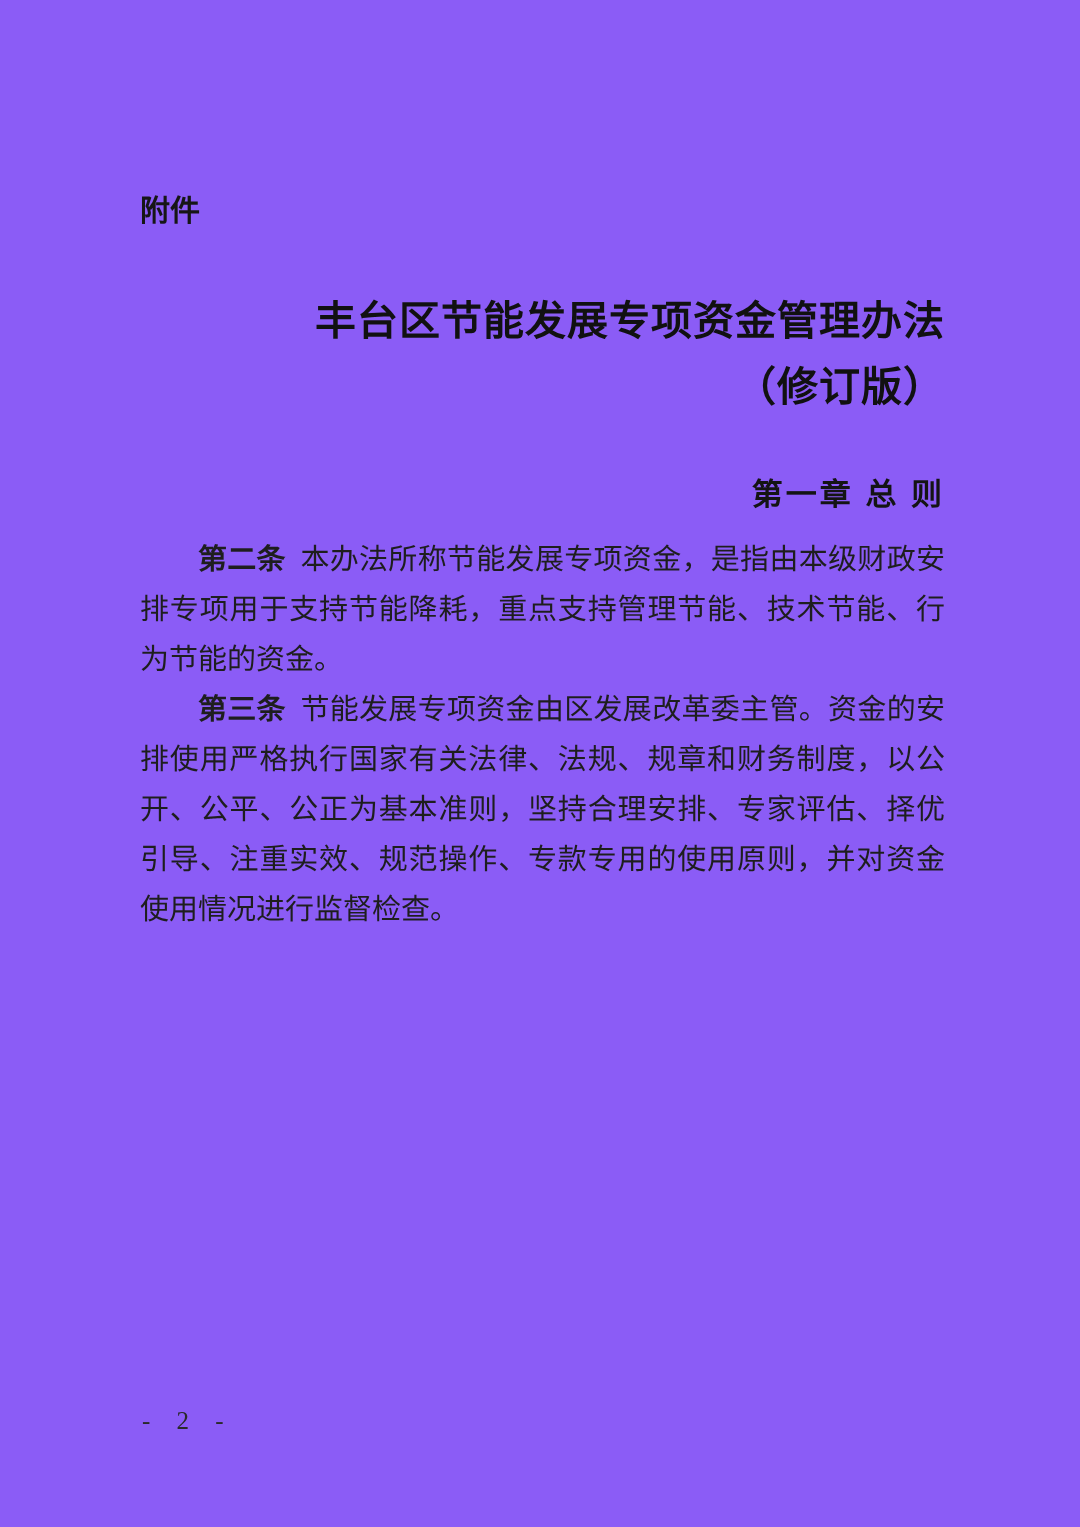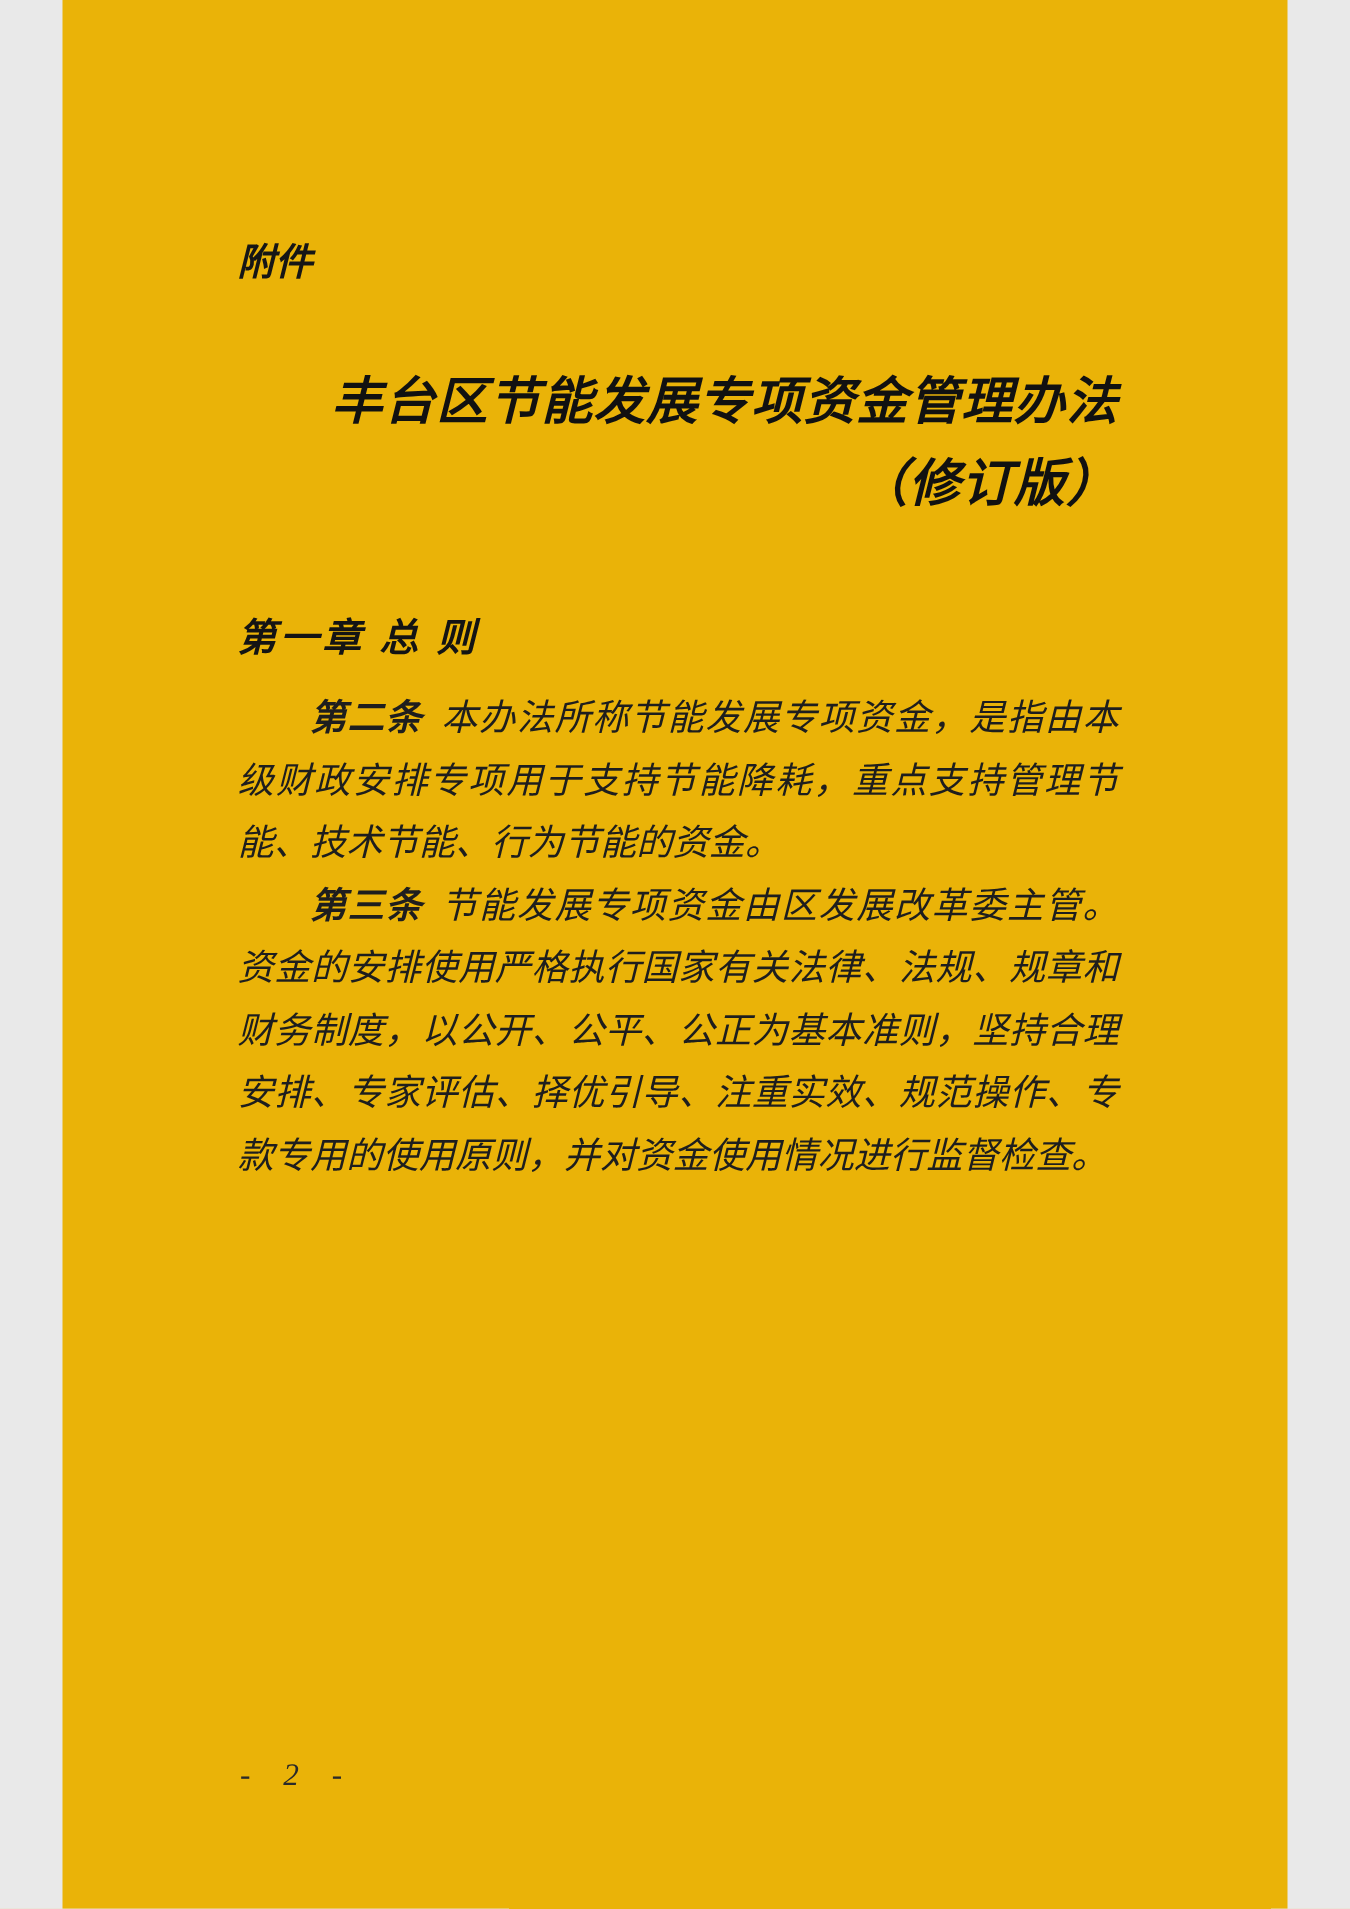--- a/index.html
+++ b/index.html
@@ -2,29 +2,28 @@
 <html lang="zh-CN"><head>
 <meta charset="utf-8">
 <style>
   html, body {
     margin: 0;
     padding: 0;
     background: #e9e9e9;
   }
   .page {
     position: relative;
-    width: 980px;
+    width: 1080px;
     height: 1527px;
     margin: 0 auto;
-    background: #eab308;
+    background: #8b5cf6;
     color: #1c1c1c;
     font-family: "Liberation Serif", "DejaVu Serif", serif;
     overflow: hidden;
     box-sizing: border-box;
-    font-style: italic;
   }
   .content {
     padding: 196px 135px 0 140px;
     box-sizing: border-box;
   }
   .attachment-label {
     font-family: "Liberation Sans", "DejaVu Sans", sans-serif;
     font-weight: bold;
     font-size: 30px;
     line-height: 1;
@@ -36,22 +35,22 @@
     font-weight: bold;
     font-size: 41px;
     line-height: 1.62;
     letter-spacing: 1px;
     color: #111111;
   }
   .doc-title .title-line {
     display: block;
   }
   .chapter-heading {
-    margin-top: 64px;
-    text-align: left;
+    margin-top: 48px;
+    text-align: right;
     font-family: "Liberation Sans", "DejaVu Sans", sans-serif;
     font-weight: bold;
     font-size: 31px;
     letter-spacing: 3px;
     color: #141414;
   }
   .body-text {
     margin-top: 20px;
     font-size: 29px;
     line-height: 50px;

